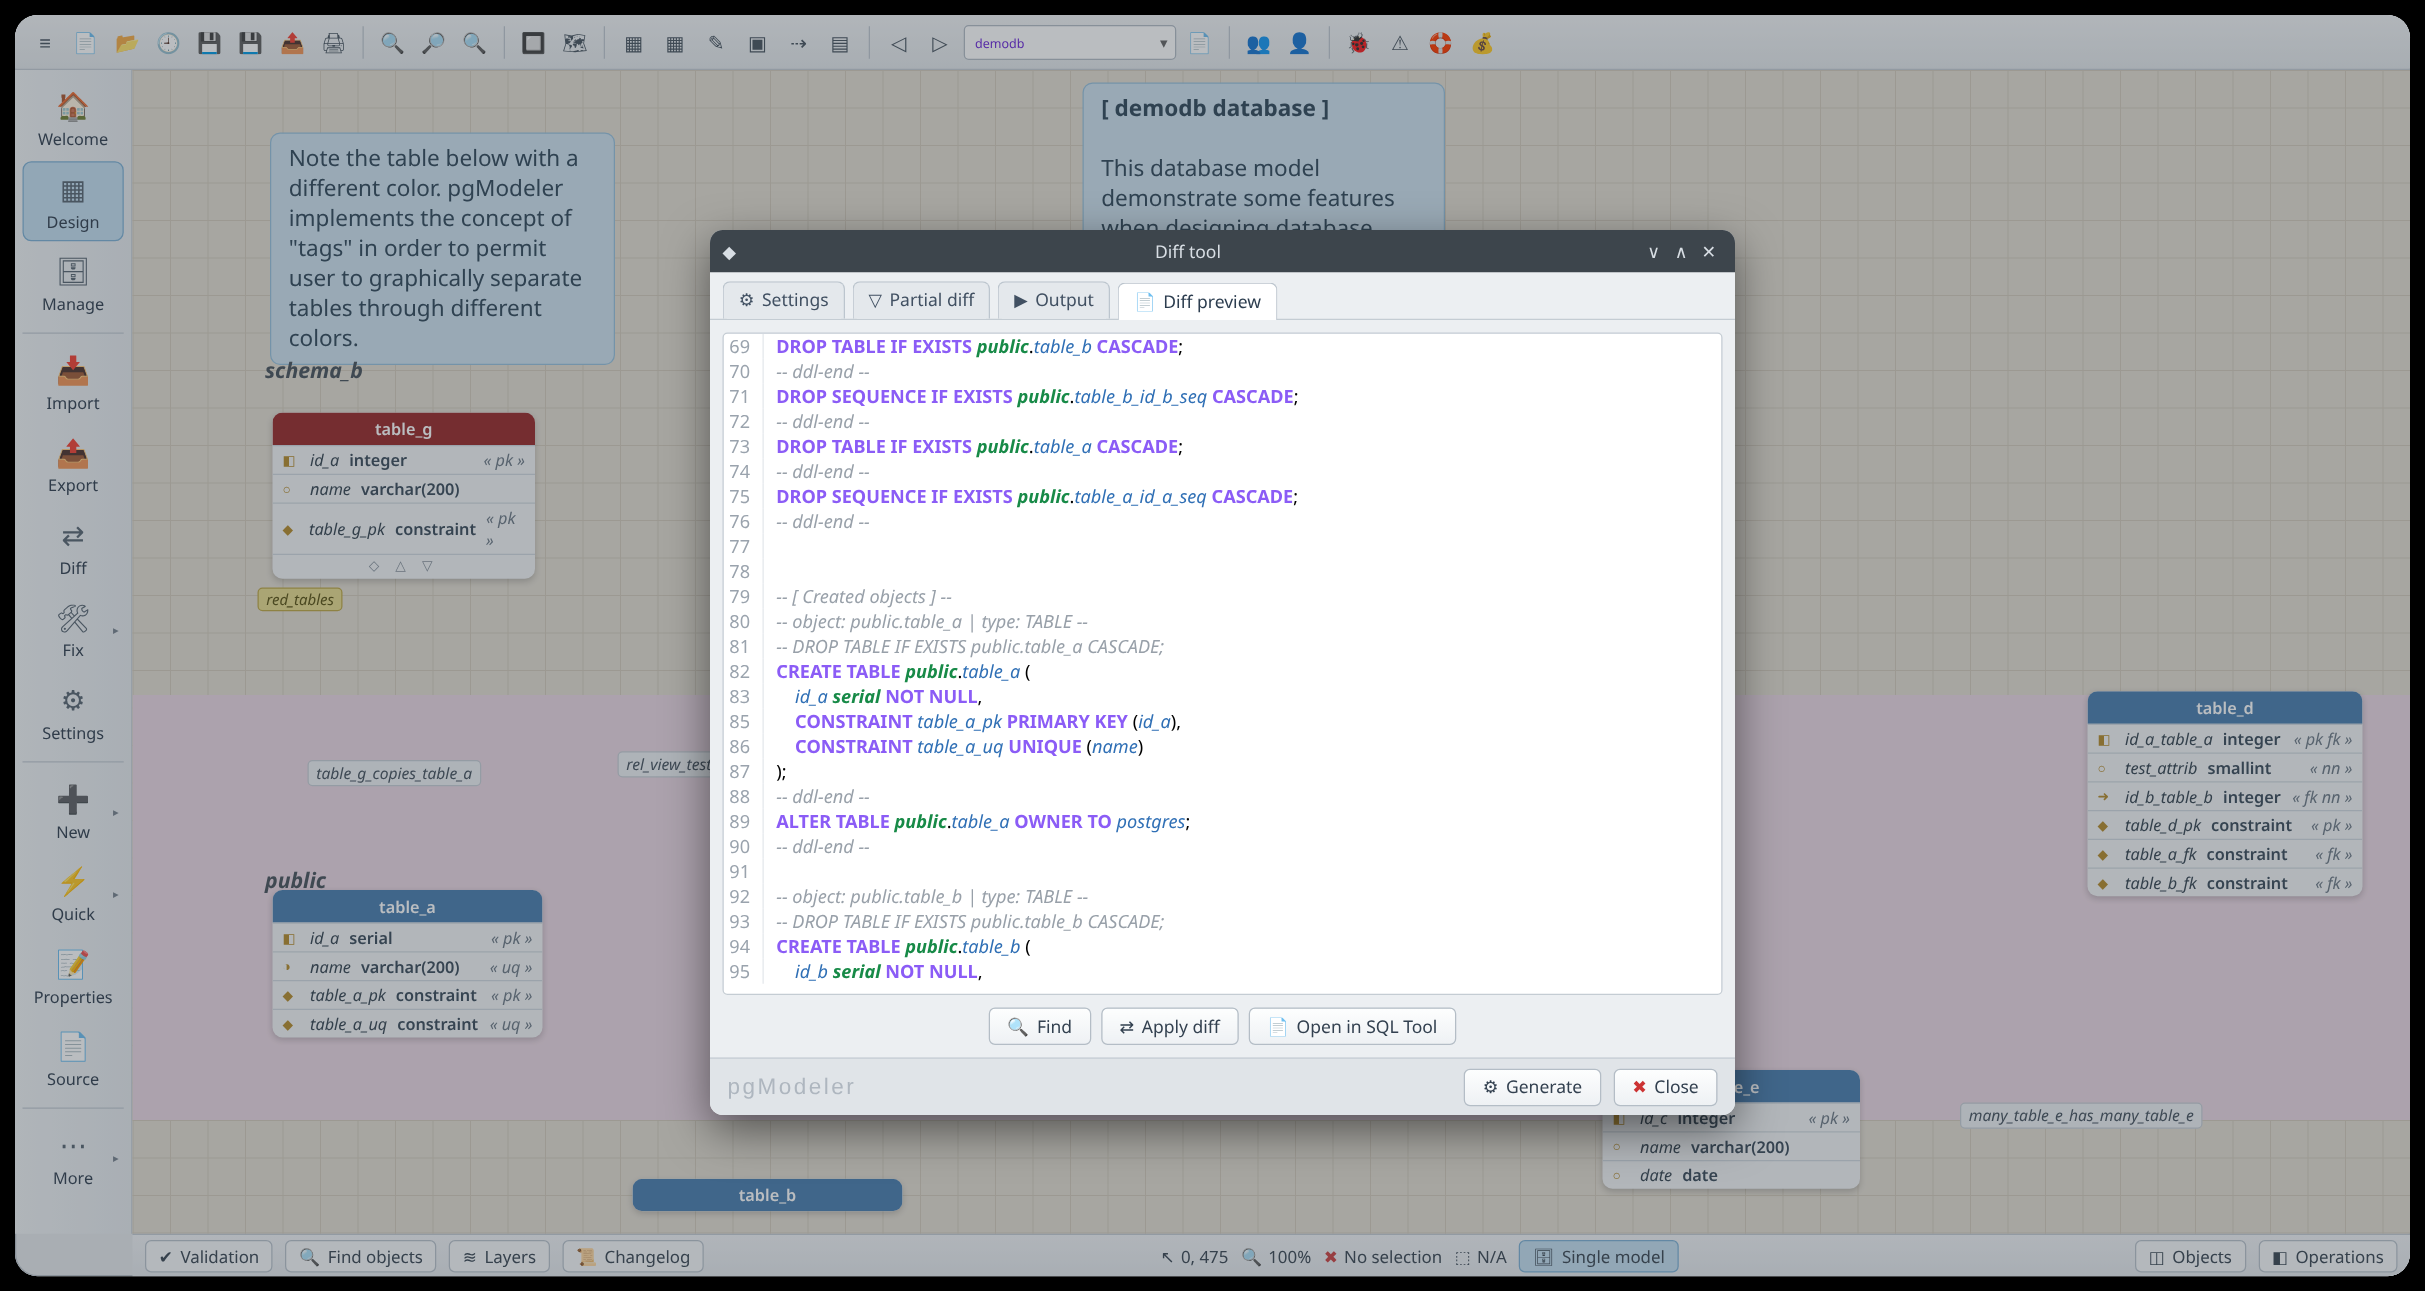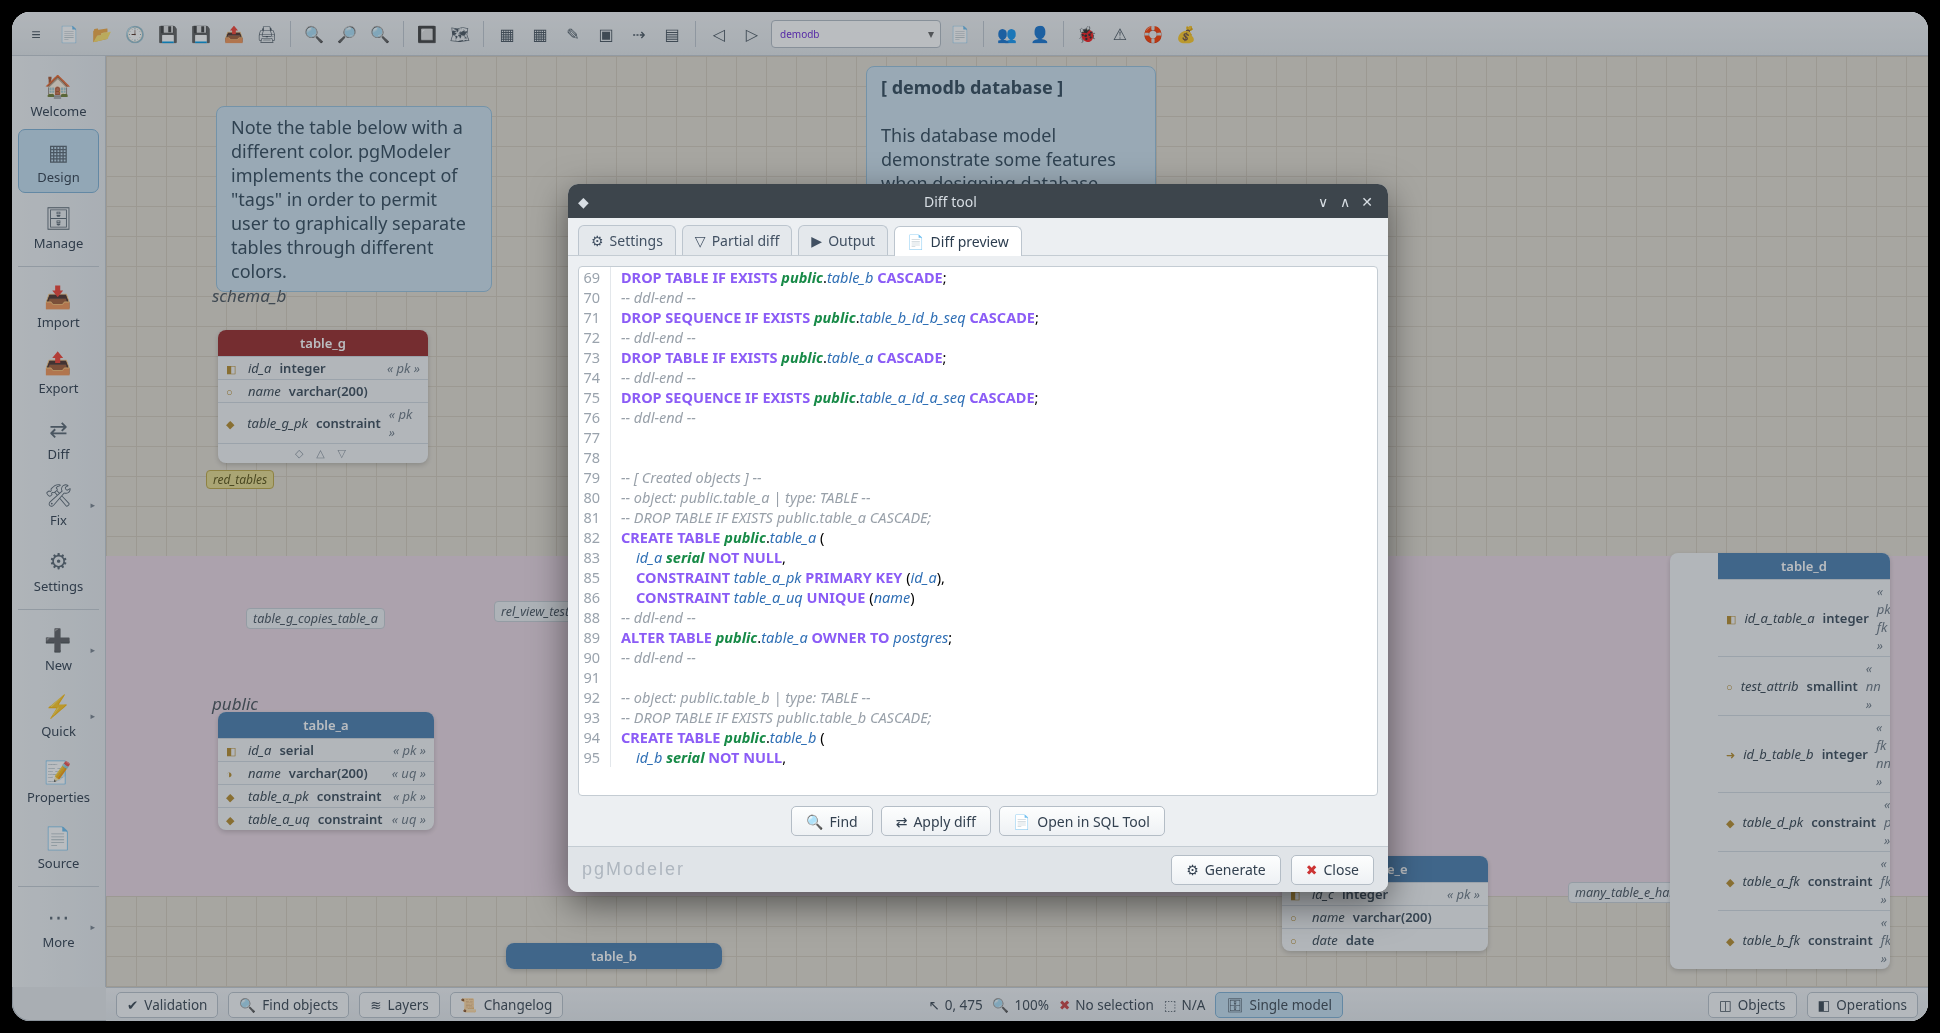--- a/index.html
+++ b/index.html
@@ -98,21 +98,21 @@
     background: #cfe2ef;
     border: 1px solid #98c2de;
     border-radius: 8px;
     padding: 8px 14px;
     font-size: 18px; color: #334a5c;
     max-width: 290px;
   }
   .schema-label {
     position: absolute;
     font-style: italic;
-    font-weight: 400;
+    font-weight: 700;
     font-size: 17px;
     color: #4a545d;
   }
   .rel-label {
     position: absolute;
     font-size: 12.5px;
     font-style: italic;
     color: #495561;
     background: #eef1f4;
     border: 1px solid #c7ced6;
@@ -467,21 +467,21 @@
             <span class="col-type">constraint</span>
             <span class="col-key">« uq »</span>
           </div>
         </div>
     </div>
 
     <div class="tbl" style="left:400px; top:887px; width:216px;">
       <div class="tbl-head">table_b</div>
     </div>
 
-    <div class="tbl" style="left:1564px; top:497px; width:220px;padding-left:48px;">
+    <div class="tbl" style="left:1564px; top:497px; width:220px;">
       <div class="tbl-head">table_d</div>
       <div id="rows-d">
           <div class="tbl-row">
             <span class="col-ico">◧</span>
             <span class="col-name">id_a_table_a</span>
             <span class="col-type">integer</span>
             <span class="col-key">« pk fk »</span>
           </div>
           <div class="tbl-row">
             <span class="col-ico">○</span>
@@ -631,20 +631,21 @@
         <div class="code-line"><span class="ln">76</span><span class="tx"><span class="com">-- ddl-end --</span></span></div>
         <div class="code-line"><span class="ln">77</span><span class="tx"> </span></div>
         <div class="code-line"><span class="ln">78</span><span class="tx"> </span></div>
         <div class="code-line"><span class="ln">79</span><span class="tx"><span class="com">-- [ Created objects ] --</span></span></div>
         <div class="code-line"><span class="ln">80</span><span class="tx"><span class="com">-- object: public.table_a | type: TABLE --</span></span></div>
         <div class="code-line"><span class="ln">81</span><span class="tx"><span class="com">-- DROP TABLE IF EXISTS public.table_a CASCADE;</span></span></div>
         <div class="code-line"><span class="ln">82</span><span class="tx"><span class="kw">CREATE TABLE </span><span class="sch">public</span>.<span class="obj">table_a</span> (</span></div>
         <div class="code-line"><span class="ln">83</span><span class="tx">    <span class="obj">id_a</span> <span class="sch">serial</span> <span class="kw">NOT NULL</span>,</span></div>
         <div class="code-line"><span class="ln">85</span><span class="tx">    <span class="kw">CONSTRAINT</span> <span class="obj">table_a_pk</span> <span class="kw">PRIMARY KEY</span> (<span class="obj">id_a</span>),</span></div>
         <div class="code-line"><span class="ln">86</span><span class="tx">    <span class="kw">CONSTRAINT</span> <span class="obj">table_a_uq</span> <span class="kw">UNIQUE</span> (<span class="obj">name</span>)</span></div>
+        <div class="code-line"><span class="ln">87</span><span class="tx">);</span></div>
         <div class="code-line"><span class="ln">88</span><span class="tx"><span class="com">-- ddl-end --</span></span></div>
         <div class="code-line"><span class="ln">89</span><span class="tx"><span class="kw">ALTER TABLE </span><span class="sch">public</span>.<span class="obj">table_a</span> <span class="kw">OWNER TO</span> <span class="obj">postgres</span>;</span></div>
         <div class="code-line"><span class="ln">90</span><span class="tx"><span class="com">-- ddl-end --</span></span></div>
         <div class="code-line"><span class="ln">91</span><span class="tx"> </span></div>
         <div class="code-line"><span class="ln">92</span><span class="tx"><span class="com">-- object: public.table_b | type: TABLE --</span></span></div>
         <div class="code-line"><span class="ln">93</span><span class="tx"><span class="com">-- DROP TABLE IF EXISTS public.table_b CASCADE;</span></span></div>
         <div class="code-line"><span class="ln">94</span><span class="tx"><span class="kw">CREATE TABLE </span><span class="sch">public</span>.<span class="obj">table_b</span> (</span></div>
         <div class="code-line"><span class="ln">95</span><span class="tx">    <span class="obj">id_b</span> <span class="sch">serial</span> <span class="kw">NOT NULL</span>,</span></div>
       </div>
 

